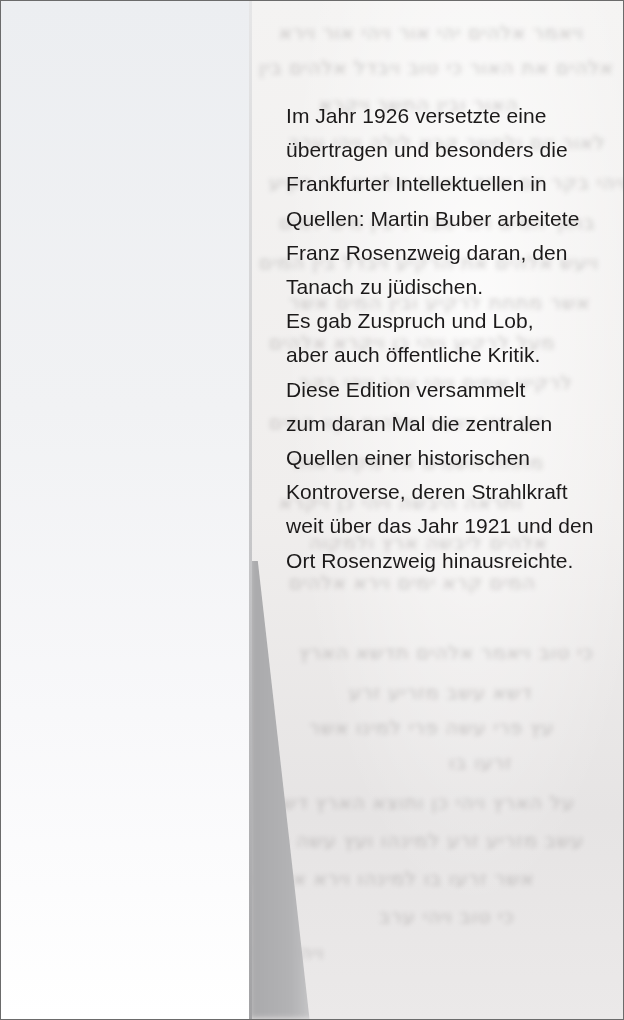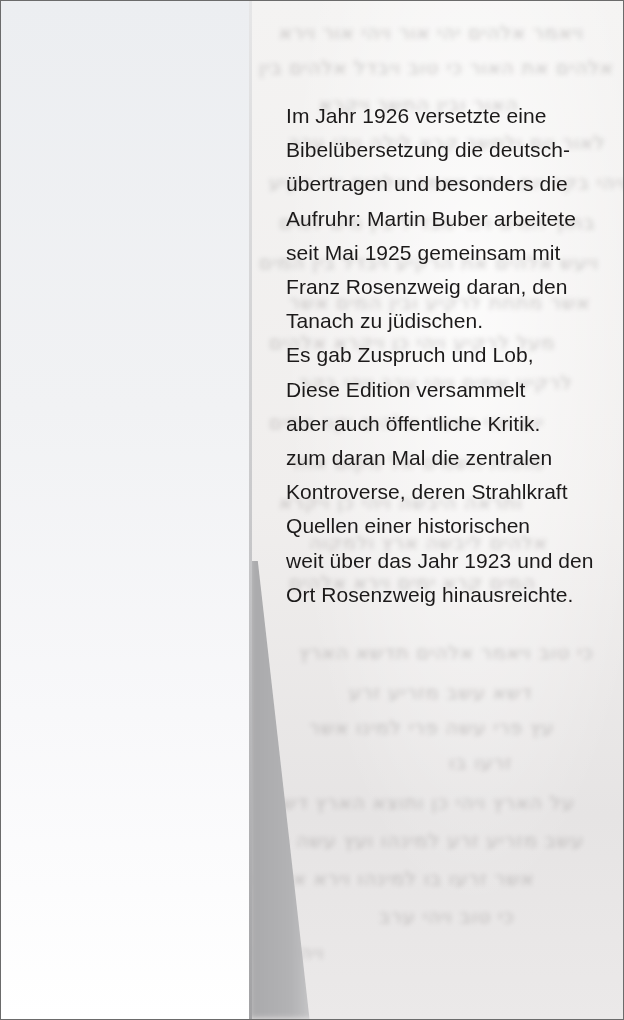--- a/index.html
+++ b/index.html
@@ -96,28 +96,27 @@
       <span class="ln" style="left:0px;top:866px;">אשר זרעו בו למינהו וירא אלהים</span>
       <span class="ln" style="left:130px;top:904px;">כי טוב ויהי ערב</span>
       <span class="ln" style="left:0px;top:940px;">ויהי בקר</span>
     </div>
     <div class="fold-shadow"></div>
     <div class="fold-line"></div>
   </div>
 
   <p class="blurb">
     <span class="line">Im Jahr 1926 versetzte eine</span>
-    <span class="line">Bibelübersetzung die deutsch-</span>
     <span class="line">übertragen und besonders die</span>
-    <span class="line">Aufruhr: Martin Buber arbeitete</span>
-    <span class="line">seit Mai 1925 gemeinsam mit</span>
+    <span class="line">Frankfurter Intellektuellen in</span>
+    <span class="line">Quellen: Martin Buber arbeitete</span>
     <span class="line">Franz Rosenzweig daran, den</span>
     <span class="line">Tanach zu jüdischen.</span>
     <span class="line">Es gab Zuspruch und Lob,</span>
+    <span class="line">aber auch öffentliche Kritik.</span>
     <span class="line">Diese Edition versammelt</span>
-    <span class="line">aber auch öffentliche Kritik.</span>
     <span class="line">zum daran Mal die zentralen</span>
+    <span class="line">Quellen einer historischen</span>
     <span class="line">Kontroverse, deren Strahlkraft</span>
-    <span class="line">Quellen einer historischen</span>
-    <span class="line">weit über das Jahr 1923 und den</span>
+    <span class="line">weit über das Jahr 1921 und den</span>
     <span class="line">Ort Rosenzweig hinausreichte.</span>
   </p>
 </div>
 
 </body></html>

